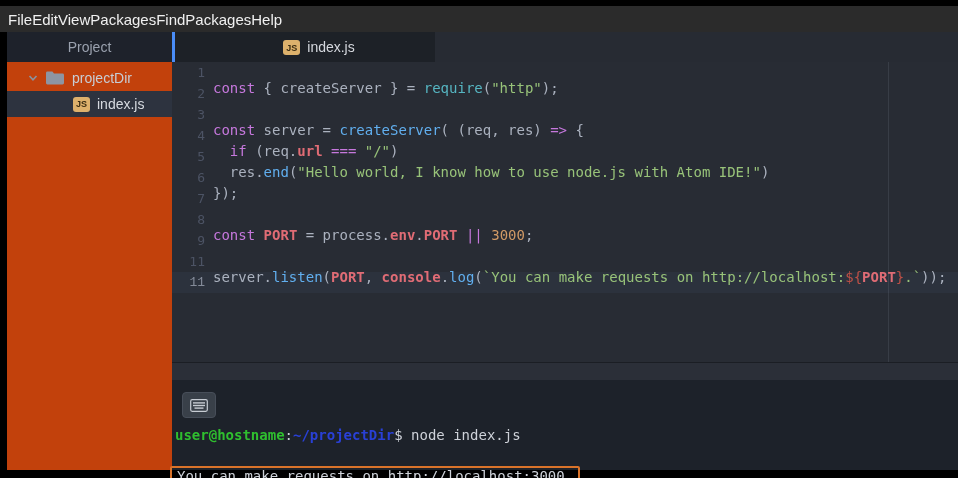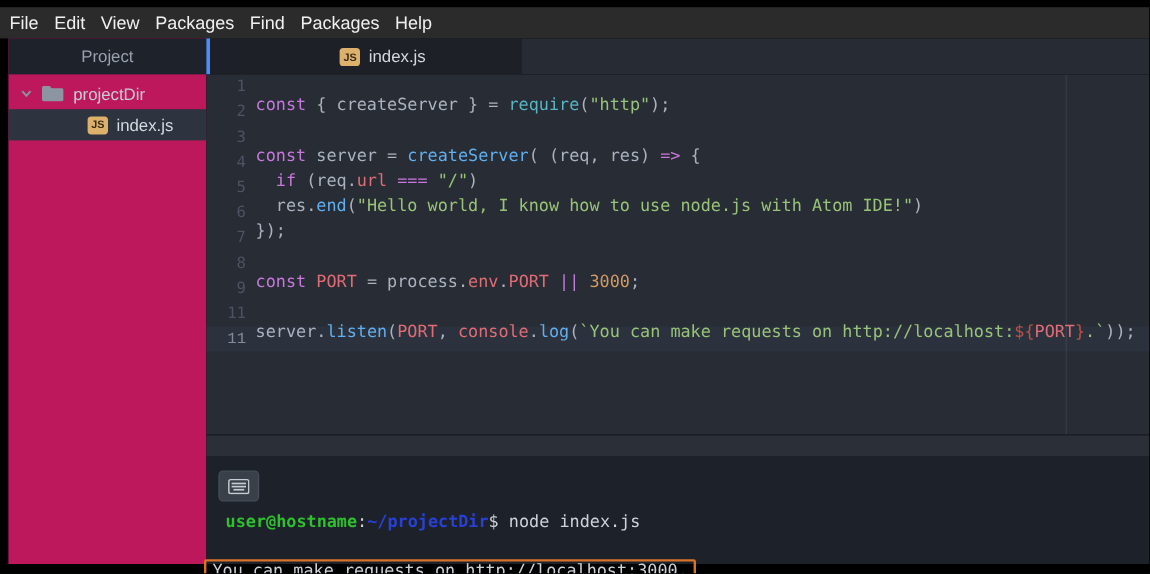--- a/index.html
+++ b/index.html
@@ -2,31 +2,31 @@
 <html style="--kw: #c678dd; --fn: #61afef; --str: #98c379; --red: #e06c75; --num: #d19a66; --cyan: #56b6c2; --interp: #be5046; --fg: #abb2bf; --prompt-user: #2fbf2f; --prompt-path: #2940d6; --box-orange: #d9732a; --accent-blue: #4a8df8; --badge-bg: #ddb16c;"><head>
 <meta charset="utf-8">
 <style>
   * { margin:0; padding:0; box-sizing:border-box; }
   html,body { background:#000; }
   .screen { position:relative; width:958px; height:478px; background:#000; overflow:hidden;
             font-family:"Liberation Sans", sans-serif; }
 
   
   .menubar { position:absolute; top:6px; left:0; width:958px; height:26px; background:#2b2b2b;
-             display:flex; align-items:center; gap:13px; padding-left:8px;
+             display:flex; align-items:center; padding-left:8px;
              font-size:15px; color:#f0f0f0; }
   .menubar .mi { cursor:default; }
 
   
-  .sidebar { position:absolute; left:7px; top:32px; width:165px; bottom:8px; background:#be185d; }
+  .sidebar { position:absolute; left:7px; top:32px; width:165px; bottom:8px; background:#c2410c; }
   .sidebar-header { height:30px; line-height:30px; text-align:center; background:#1e222b;
                     color:#9aa1ae; font-size:14px; }
   .tree { padding-top:3px; }
   .tree-row { height:26px; display:flex; align-items:center; font-size:14px; color:#c8cdd5; }
-  .tree-row.folder { padding-left:10px; }
+  .tree-row.folder { padding-left:21px; }
   .tree-row.file { padding-left:38px; }
   .tree-row.selected { background:#2d333f; color:#d6dae0; }
   .chev { margin-right:8px; flex:0 0 auto; }
   .folder-ic { margin-right:8px; flex:0 0 auto; }
   .js-badge { width:17px; height:15px; background:var(--badge-bg); border-radius:3px;
               color:#3a2c12; font-size:9px; font-weight:bold; display:inline-flex;
               align-items:center; justify-content:center; flex:0 0 auto;margin-left:28px; }
   .tree-row .js-badge { margin-right:7px; }
 
   
@@ -47,36 +47,36 @@
             font-family:"DejaVu Sans Mono", monospace; font-size:13px; line-height:21px;
             color:#4c5364; }
   .gutter .cur { color:#848b99;font-family:Liberation Mono, monospace; }
   .code { position:absolute; left:41px; top:16px; right:0;
           font-family:"DejaVu Sans Mono", monospace; font-size:14px; line-height:21px;
           white-space:pre; color:var(--fg); }
   .code .ln { height:21px; }
   .t-k { color:var(--kw); }
   .t-f { color:var(--fn); }
   .t-s { color:var(--str); }
-  .t-r { color:var(--red); }
+  .t-r { color:var(--red);font-weight:bold; }
   .t-n { color:var(--num); }
   .t-c { color:var(--cyan); }
   .t-i { color:var(--interp); }
   .t-d { color:var(--fg); }
 
   .hscroll { position:absolute; left:0; right:0; top:330px; height:18px; background:#2b2f38;
              border-top:1px solid #1b1e24; }
 
   
   .terminal { position:absolute; left:0; right:0; top:348px; bottom:0; background:#1d222a;
               font-family:"DejaVu Sans Mono", monospace; font-size:14px; color:#ced2d9; }
   .kbd-btn { position:absolute; left:10px; top:12px; width:34px; height:26px;
              background:#394049; border:1px solid #474e59; border-radius:4px;
              display:flex; align-items:center; justify-content:center; cursor:pointer; }
-  .term-prompt { position:absolute; left:16px; top:47px; white-space:pre; }
+  .term-prompt { position:absolute; left:3px; top:47px; white-space:pre; }
   .t-user { color:var(--prompt-user); font-weight:bold; }
   .t-path { color:var(--prompt-path); font-weight:bold; }
   .term-output-box { position:absolute; left:-2px; top:66px; border:2px solid var(--box-orange);
                      border-radius:2px; padding:0 5px 1px 5px; white-space:pre;margin-top:20px; }
 </style>
 </head>
 <body>
 
 <div class="screen">
 

